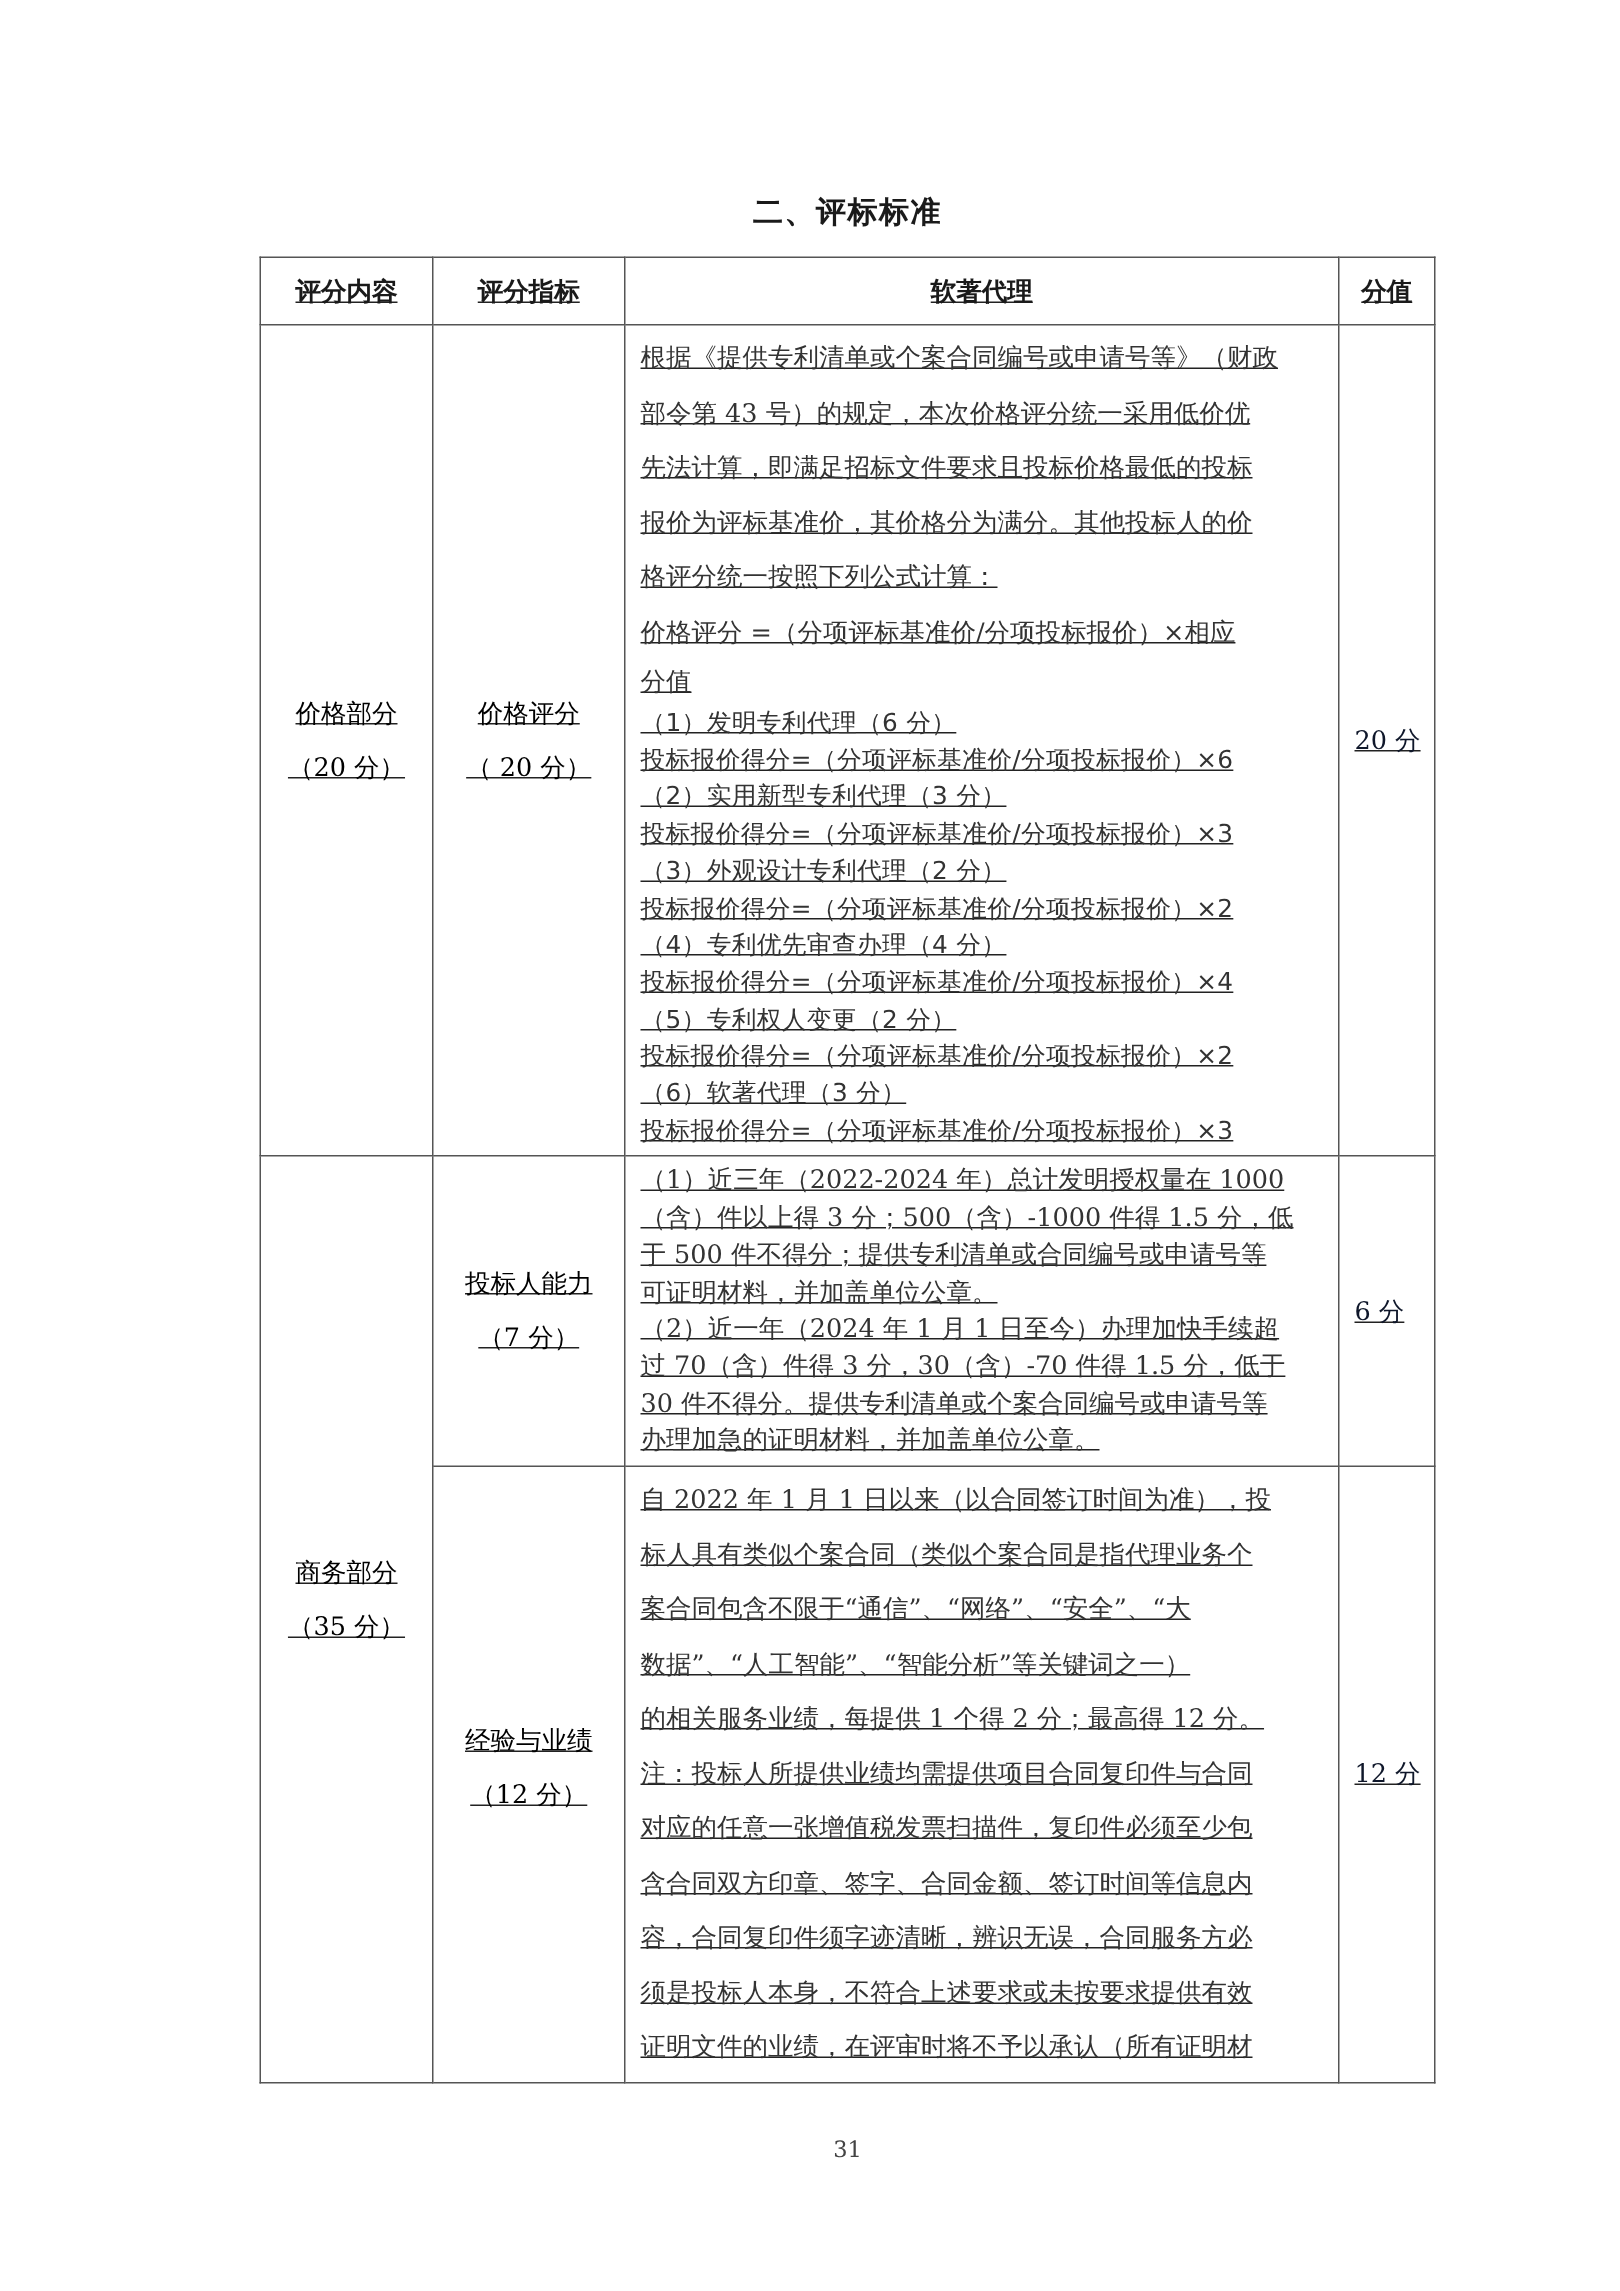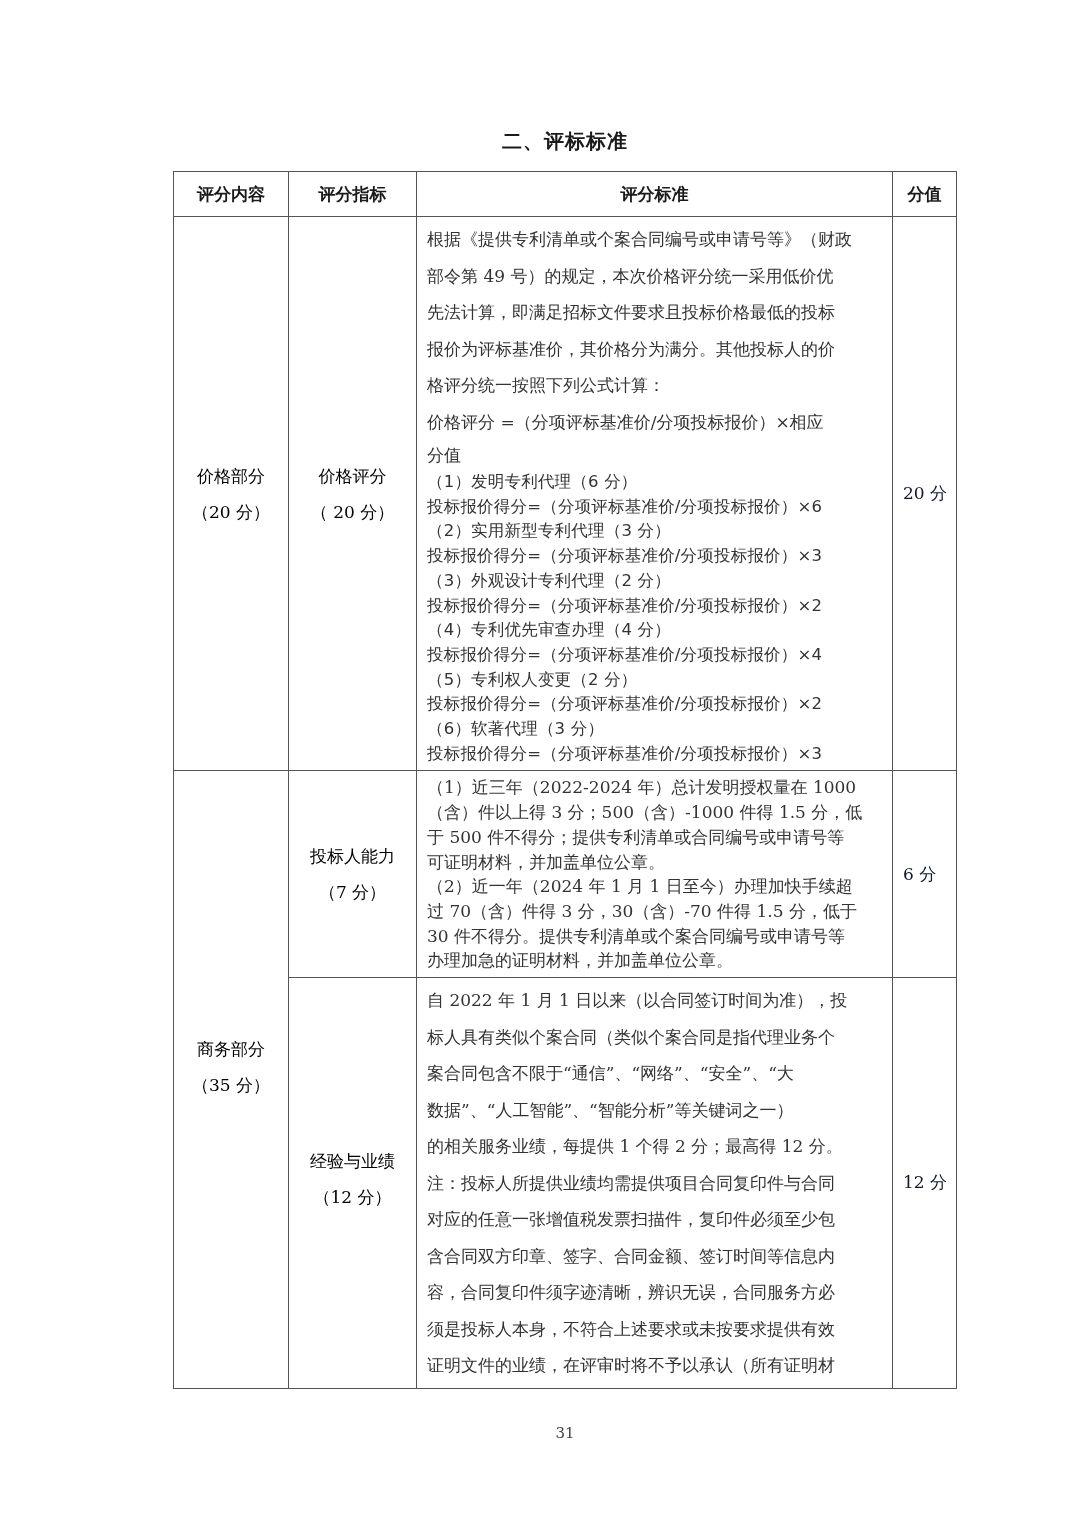--- a/index.html
+++ b/index.html
@@ -10,20 +10,21 @@
   }
   .title {
     position: absolute; left: 0; top: 128px; width: 1130px; text-align: center;
     font-family: "DejaVu Sans", "Liberation Sans", sans-serif;
     font-weight: bold; font-size: 20px; color: #1a1a1a; letter-spacing: 1px;
   }
   table.grid {
     position: absolute; left: 173px; top: 171px;
     border-collapse: collapse; table-layout: fixed;
     width: 642px;
+    text-decoration: underline;
   }
   table.grid td, table.grid th {
     border: 1.3px solid #555555; padding: 0; vertical-align: middle;
   }
   table.grid th {
     height: 44px; font-family: "DejaVu Sans", "Liberation Sans", sans-serif;
     font-weight: bold; font-size: 17px; color: #1a1a1a; text-align: center;
   }
   .col1 { width: 115px; } .col2 { width: 128px; } .col3 { width: 476px; } .col4 { width: 64px; }
   .cat, .ind {
@@ -53,39 +54,39 @@
   <colgroup>
     <col class="col1">
       <col class="col2">
       <col class="col3">
       <col class="col4">
   </colgroup>
   <thead>
     <tr>
       <th>评分内容</th>
       <th>评分指标</th>
-      <th>评分标准</th>
+      <th>软著代理</th>
       <th>分值</th>
     </tr>
   </thead>
   <tbody>
 
     <tr class="r-price">
       <td class="cat">
         <div>价格部分</div>
         <div>（20 分）</div>
       </td>
       <td class="ind">
         <div>价格评分</div>
         <div>（ 20 分）</div>
       </td>
       <td class="std">
         <div class="loose">
           <p>根据《提供专利清单或个案合同编号或申请号等》（财政</p>
-          <p>部令第 49 号）的规定，本次价格评分统一采用低价优</p>
+          <p>部令第 43 号）的规定，本次价格评分统一采用低价优</p>
           <p>先法计算，即满足招标文件要求且投标价格最低的投标</p>
           <p>报价为评标基准价，其价格分为满分。其他投标人的价</p>
           <p>格评分统一按照下列公式计算：</p>
           <p>价格评分 =（分项评标基准价/分项投标报价）×相应</p>
           <p style="line-height:30px;">分值</p>
         </div>
         <div class="tight">
           <p class="sans">（1）发明专利代理（6 分）</p>
           <p class="sans">投标报价得分=（分项评标基准价/分项投标报价）×6</p>
           <p class="sans">（2）实用新型专利代理（3 分）</p>

